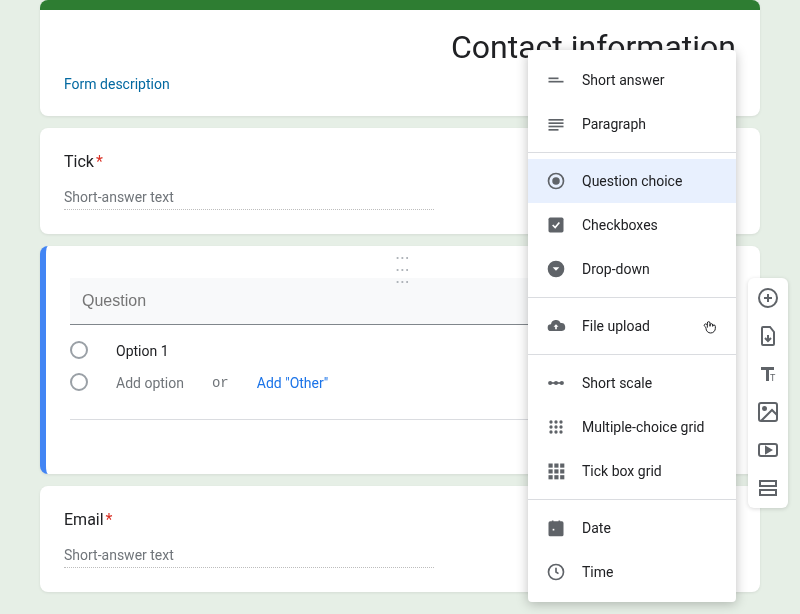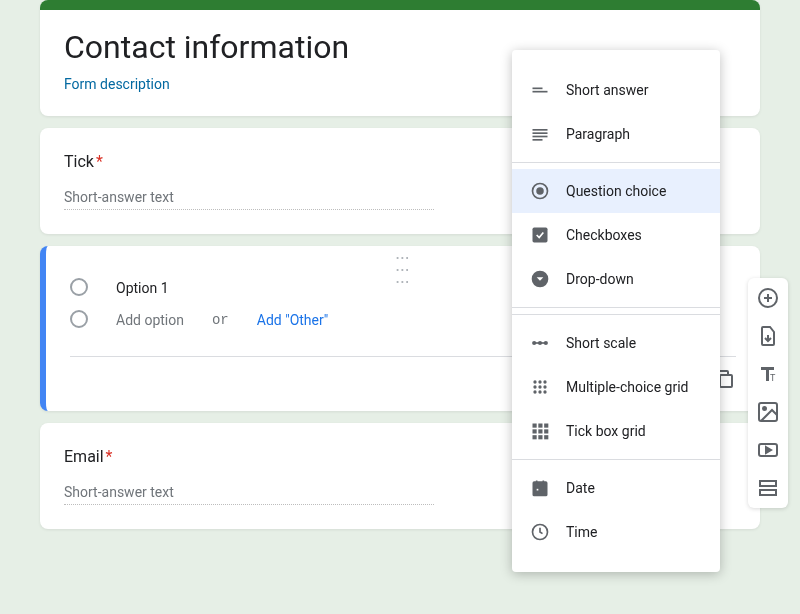--- a/index.html
+++ b/index.html
@@ -29,20 +29,21 @@
     }
     .card.active {
       border-left: 6px solid #4285f4;
       padding: 20px 24px;
     }
     .form-title {
       font-size: 32px;
       font-weight: 400;
       color: #202124;
       margin-bottom: 10px;
+      text-align: right;
     }
     .form-desc {
       font-size: 14px;
       color: #0369a1;
     }
     .q-label {
       font-size: 16px;
       color: #202124;
     }
     .required {
@@ -137,27 +138,27 @@
       color: #5f6368;
       cursor: pointer;
       display: flex;
       align-items: center;
       justify-content: center;
     }
     
     .dropdown-menu {
       position: absolute;
       top: 50px;
-      left: 512px;
+      left: 528px;
       width: 208px;
       background: #fff;
       border-radius: 4px;
       box-shadow: 0 2px 12px rgba(0,0,0,0.25);
       z-index: 100;
-      padding: 18px 0;
+      padding: 8px 0;
     }
     .menu-item {
       display: flex;
       align-items: center;
       gap: 16px;
       padding: 12px 18px;
       font-size: 14px;
       color: #202124;
       cursor: pointer;
       position: relative;
@@ -223,20 +224,30 @@
 
   <div class="card">
     <div>
       <span class="q-label">Tick</span><span class="required">*</span>
     </div>
     <div class="short-answer-text">Short-answer text</div>
   </div>
 
   <div class="card active">
     <div class="drag-handle"></div>
+    <div class="question-row">
+      <input class="question-input" placeholder="Question" style="">
+      <div class="image-btn">
+        <svg viewBox="0 0 24 24" fill="none" stroke="currentColor" stroke-width="2">
+            <rect x="3" y="3" width="18" height="18" rx="2"></rect>
+            <circle cx="8.5" cy="8.5" r="1.5" fill="currentColor"></circle>
+            <path d="M21 15l-5-5L5 21"></path>
+          </svg>
+      </div>
+    </div>
     <div class="option-row">
       <div class="radio-empty"></div>
       <span>Option 1</span>
     </div>
     <div class="option-row">
       <div class="radio-empty"></div>
       <span class="add-option-text">Add option</span>
       <span class="or-text">or</span>
       <span class="add-other">Add "Other"</span>
     </div>
@@ -302,20 +313,36 @@
   <div class="menu-item">
     <div class="menu-icon">
       <svg viewBox="0 0 24 24" fill="currentColor">
           <circle cx="12" cy="12" r="10"></circle>
           <path d="M8 10l4 4 4-4" fill="#fff"></path>
         </svg>
     </div>
     <span>Drop-down</span>
   </div>
   <div class="menu-divider"></div>
+  <div class="menu-item" style="position:relative;">
+    <div class="menu-icon">
+      <svg viewBox="0 0 24 24" fill="currentColor">
+          <path d="M19 18H6a4 4 0 0 1 0-8 6 6 0 0 1 11.5-1.5A4.5 4.5 0 0 1 19 18z"></path>
+          <path d="M12 10l-3 3h2v3h2v-3h2l-3-3z" fill="#fff"></path>
+        </svg>
+    </div>
+    <span>File upload</span>
+    <span class="cursor-pointer">
+      <svg width="16" height="18" viewBox="0 0 24 24" fill="none" stroke="#202124" stroke-width="1.5">
+          <path d="M8 13V6a2 2 0 0 1 4 0v5"></path>
+          <path d="M12 11V9a2 2 0 0 1 4 0v2"></path>
+          <path d="M16 11a2 2 0 0 1 4 0v3a7 7 0 0 1-14 0v-1l-2-2a2 2 0 0 1 3-3l1 1"></path>
+        </svg>
+    </span>
+  </div>
   <div class="menu-divider"></div>
   <div class="menu-item">
     <div class="menu-icon">
       <svg viewBox="0 0 24 24" fill="currentColor">
           <circle cx="5" cy="12" r="2.5"></circle>
           <circle cx="12" cy="12" r="2.5"></circle>
           <circle cx="19" cy="12" r="2.5"></circle>
           <rect x="5" y="11" width="14" height="2"></rect>
         </svg>
     </div>

